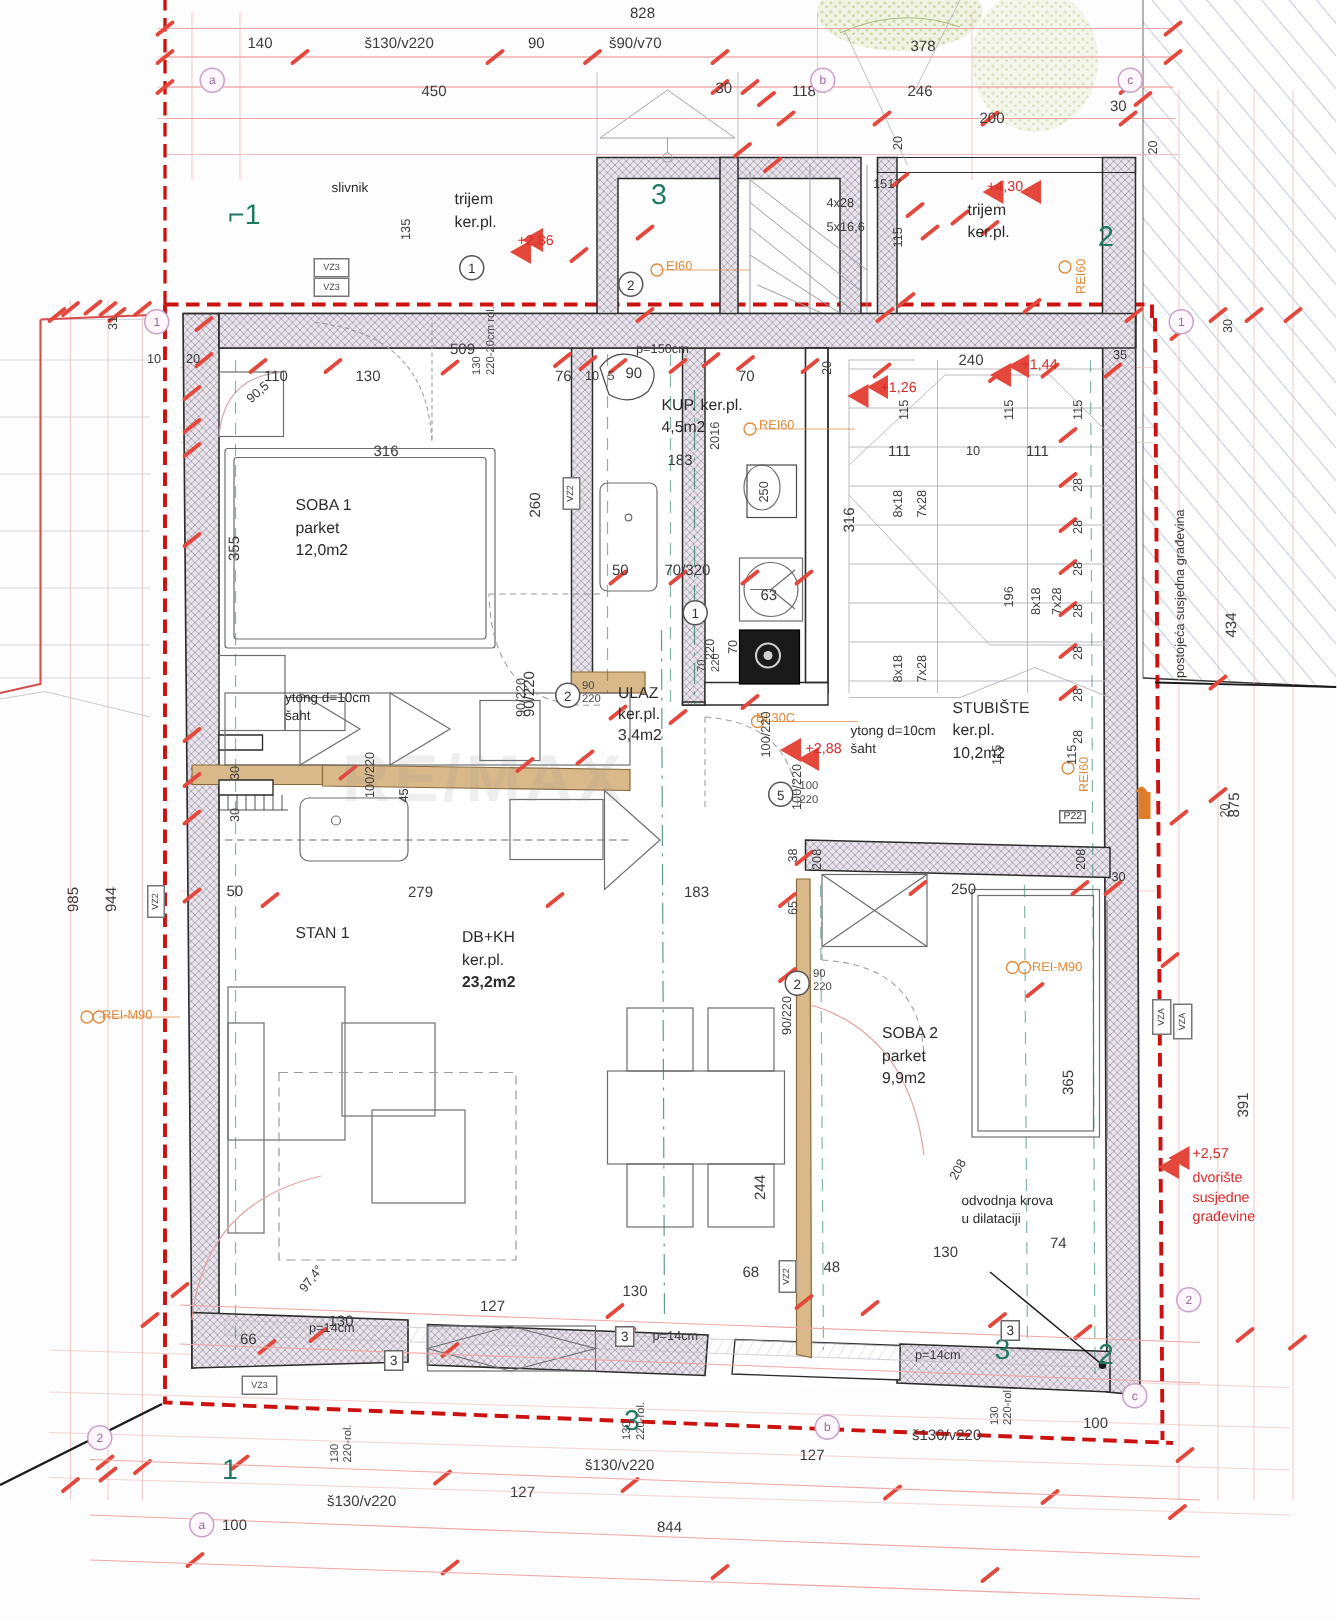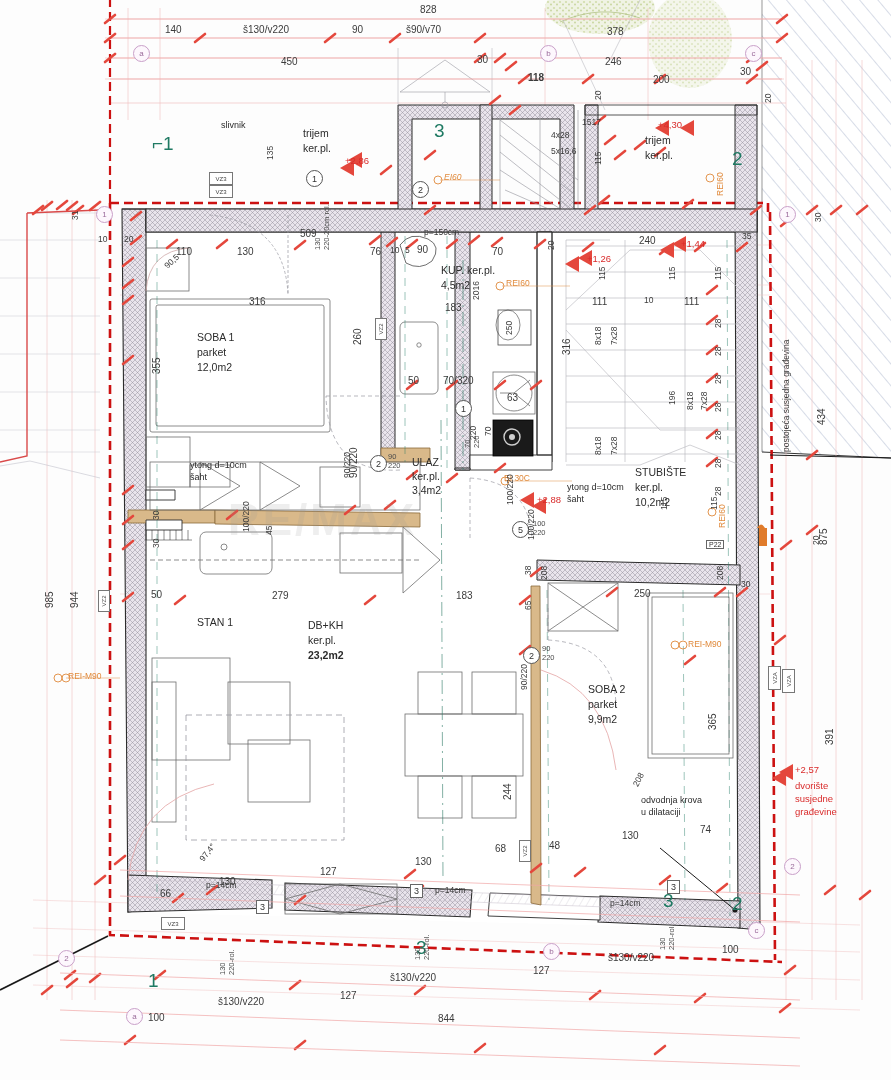--- a/index.html
+++ b/index.html
@@ -523,21 +523,21 @@
 <div class="wm" style="left:228px;top:495px;">RE/MAX</div>
 
 <div class="lbl dim" style="left:165px;top:24px;">140</div>
 <div class="lbl dim" style="left:243px;top:24px;">š130/v220</div>
 <div class="lbl dim" style="left:352px;top:24px;">90</div>
 <div class="lbl dim" style="left:406px;top:24px;">š90/v70</div>
 <div class="lbl dim" style="left:420px;top:4px;">828</div>
 
 <div class="lbl dim" style="left:281px;top:56px;">450</div>
 <div class="lbl dim" style="left:477px;top:54px;">30</div>
-<div class="lbl dim" style="left:528px;top:72px;font-weight:bold;">118</div>
+<div class="lbl dim" style="left:528px;top:56px;">118</div>
 <div class="lbl dim" style="left:605px;top:56px;">246</div>
 <div class="lbl dim" style="left:653px;top:74px;">200</div>
 <div class="lbl dim" style="left:740px;top:66px;">30</div>
 <div class="lbl dim" style="left:607px;top:26px;">378</div>
 
 <div class="gridid" style="left:133px;top:45px;">a</div>
 <div class="gridid" style="left:540px;top:45px;">b</div>
 <div class="gridid" style="left:745px;top:45px;">c</div>
 <div class="gridid" style="left:96px;top:206px;">1</div>
 <div class="gridid" style="left:58px;top:950px;">2</div>
@@ -601,21 +601,21 @@
 <div class="lbl note" style="left:567px;top:481px;line-height:1.35;">ytong d=10cm
 šaht</div>
 <div class="lbl note" style="left:641px;top:794px;line-height:1.35;">odvodnja krova
 u dilataciji</div>
 <div class="lbl dim-s vert" style="left:782px;top:452px;transform:rotate(-90deg);">postojeća susjedna građevina</div>
 <div class="lbl dim-s" style="left:424px;top:228px;">p=150cm</div>
 <div class="lbl dim-s" style="left:206px;top:881px;">p=14cm</div>
 <div class="lbl dim-s" style="left:435px;top:886px;">p=14cm</div>
 <div class="lbl dim-s" style="left:610px;top:899px;">p=14cm</div>
 
-<div class="lbl orange" style="left:444px;top:173px;font-style:italic;">EI60</div>
+<div class="lbl orange" style="left:444px;top:173px;">EI60</div>
 <div class="lbl orange" style="left:506px;top:279px;">REI60</div>
 <div class="lbl orange vert" style="left:716px;top:196px;transform:rotate(-90deg);">REI60</div>
 <div class="lbl orange" style="left:504px;top:474px;">EI 30C</div>
 <div class="lbl orange vert" style="left:718px;top:528px;transform:rotate(-90deg);">REI60</div>
 <div class="lbl orange" style="left:688px;top:640px;">REI-M90</div>
 <div class="lbl orange" style="left:68px;top:672px;">REI-M90</div>
 
 <div class="dooridx" style="left:306px;top:170px;">1</div>
 <div class="lbl dim-xs vert" style="left:313px;top:250px;transform:rotate(-90deg);line-height:1.2;">130
 220-20cm rol.</div>

